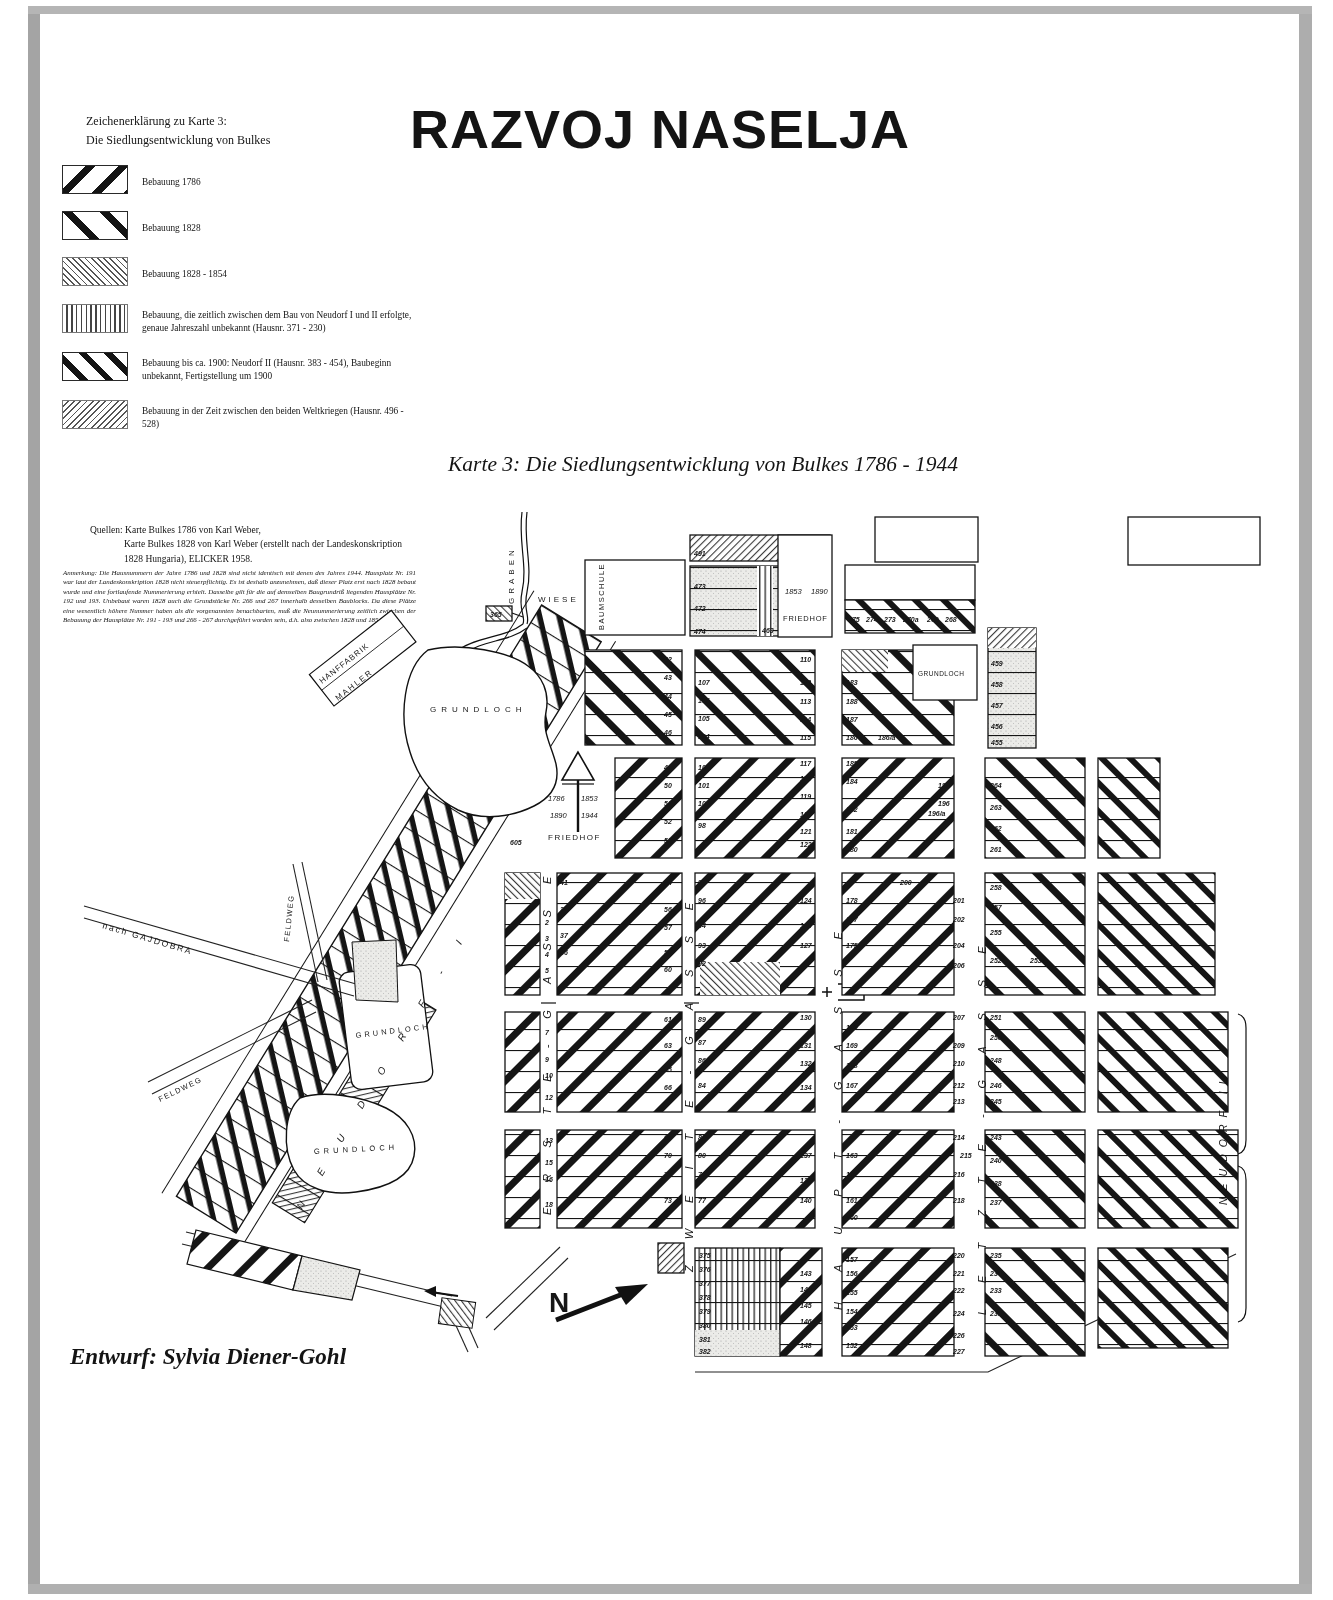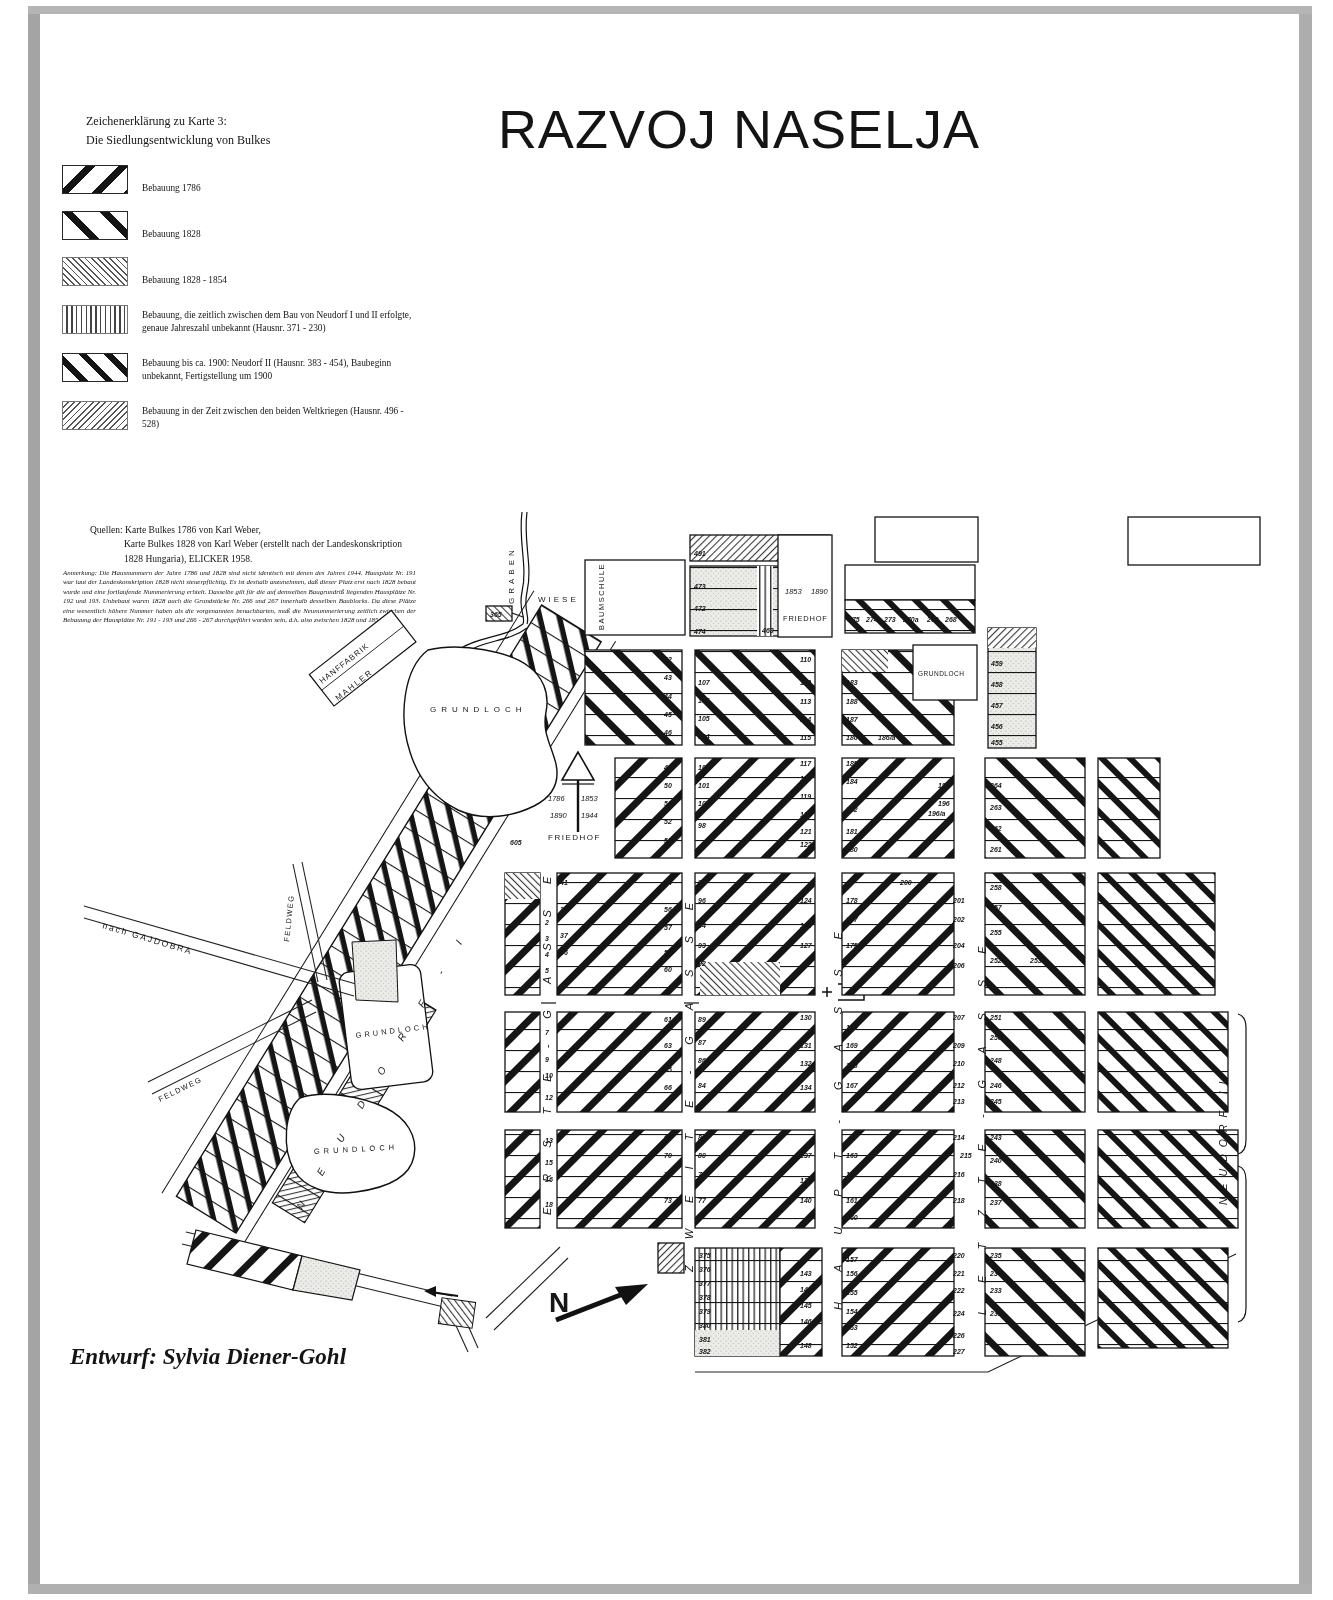--- a/index.html
+++ b/index.html
@@ -4,27 +4,27 @@
 <style>
   html,body{margin:0;padding:0;background:#ffffff;}
   #stage{position:relative;width:1333px;height:1600px;background:#fff;overflow:hidden;
          font-family:"Liberation Serif", serif;color:#141414;}
   .edge{position:absolute;background:#aaaaaa;}
   #edge-left{left:28px;top:6px;width:12px;height:1588px;background:#a4a4a4;}
   #edge-right{left:1299px;top:6px;width:13px;height:1588px;background:#adadad;}
   #edge-top{left:28px;top:6px;width:1284px;height:8px;background:#b5b5b5;}
   #edge-bottom{left:28px;top:1584px;width:1284px;height:10px;background:#b0b0b0;}
 
-  #main-title{position:absolute;left:320px;top:98px;width:660px;text-align:right;
-    font-family:"Liberation Sans", sans-serif;font-weight:normal;font-size:54px;letter-spacing:1px;}
+  #main-title{position:absolute;left:330px;top:98px;width:660px;text-align:center;
+    font-family:"Liberation Sans", sans-serif;font-weight:bold;font-size:54px;letter-spacing:1px;}
 
   #legend{position:absolute;left:62px;top:112px;width:360px;}
   #legend-heading{font-size:12px;line-height:1.55;margin-left:24px;}
   #legend-items{margin-top:16px;}
-  .legend-row{display:flex;align-items:flex-end;margin-bottom:17px;font-family:Liberation Serif, serif;}
+  .legend-row{display:flex;align-items:center;margin-bottom:17px;font-family:Liberation Serif, serif;}
   .legend-swatch{width:64px;height:27px;flex:0 0 64px;border:1px solid #2a2a2a;margin-right:14px;}
   .legend-label{font-size:9.3px;line-height:1.35;padding-top:6px;}
   .sw-1786{background:repeating-linear-gradient(135deg,#fff 0 16px,#141414 16px 23px);}
   .sw-1828{background:repeating-linear-gradient(45deg,#fff 0 19px,#141414 19px 26px);}
   .sw-2854{background:repeating-linear-gradient(45deg,#fff 0 3.2px,#555 3.2px 4.4px);border-color:#777;}
   .sw-nd1{background:repeating-linear-gradient(135deg,#fff 0 10.5px,#141414 10.5px 16px);}
   .sw-vert{background:repeating-linear-gradient(90deg,#fff 0 3.4px,#444 3.4px 4.8px);border-color:#777;}
   .sw-nd2{background:repeating-linear-gradient(45deg,#fff 0 12px,#141414 12px 18px);}
   .sw-1900{background:#f3f3f1;border-color:#999;}
   .sw-iw{background:repeating-linear-gradient(135deg,#fff 0 3.2px,#555 3.2px 4.4px);border-color:#777;}
@@ -84,20 +84,21 @@
 </div>
 
 <div id="sources">
   <div>Quellen: Karte Bulkes 1786 von Karl Weber,</div>
   <div class="src-indent">Karte Bulkes 1828 von Karl Weber (erstellt nach der Landeskonskription</div>
   <div class="src-indent">1828 Hungaria), ELICKER 1958.</div>
 </div>
 
 <div id="note">Anmerkung: Die Hausnummern der Jahre 1786 und 1828 sind nicht identisch mit denen des Jahres 1944. Hausplatz Nr. 191 war laut der Landeskonskription 1828 nicht steuerpflichtig. Es ist deshalb anzunehmen, daß dieser Platz erst nach 1828 bebaut wurde und eine fortlaufende Nummerierung erhielt. Dasselbe gilt für die auf demselben Baugrundriß liegenden Hausplätze Nr. 192 und 193. Unbebaut waren 1828 auch die Grundstücke Nr. 266 und 267 innerhalb desselben Baublocks. Da diese Plätze eine wesentlich höhere Nummer haben als die vorgenannten benachbarten, muß die Neunummerierung zeitlich zwischen der Bebauung der Hausplätze Nr. 191 - 193 und 266 - 267 durchgeführt worden sein, d.h. also zwischen 1828 und 1854.</div>
 
+<div id="map-caption">Karte 3: Die Siedlungsentwicklung von Bulkes 1786 - 1944</div>
 <div id="credit">Entwurf: Sylvia Diener-Gohl</div>
 
 <svg id="map-svg" width="1333" height="1600" viewBox="0 0 1333 1600">
   <defs>
     <pattern id="t86" width="26" height="26" patternUnits="userSpaceOnUse" patternTransform="rotate(45)">
       <rect width="26" height="26" fill="#fff"></rect>
           <rect width="7" height="26" fill="#151515"></rect>
     </pattern>
     <pattern id="t28" width="28" height="28" patternUnits="userSpaceOnUse" patternTransform="rotate(-45)">
       <rect width="28" height="28" fill="#fff"></rect>

